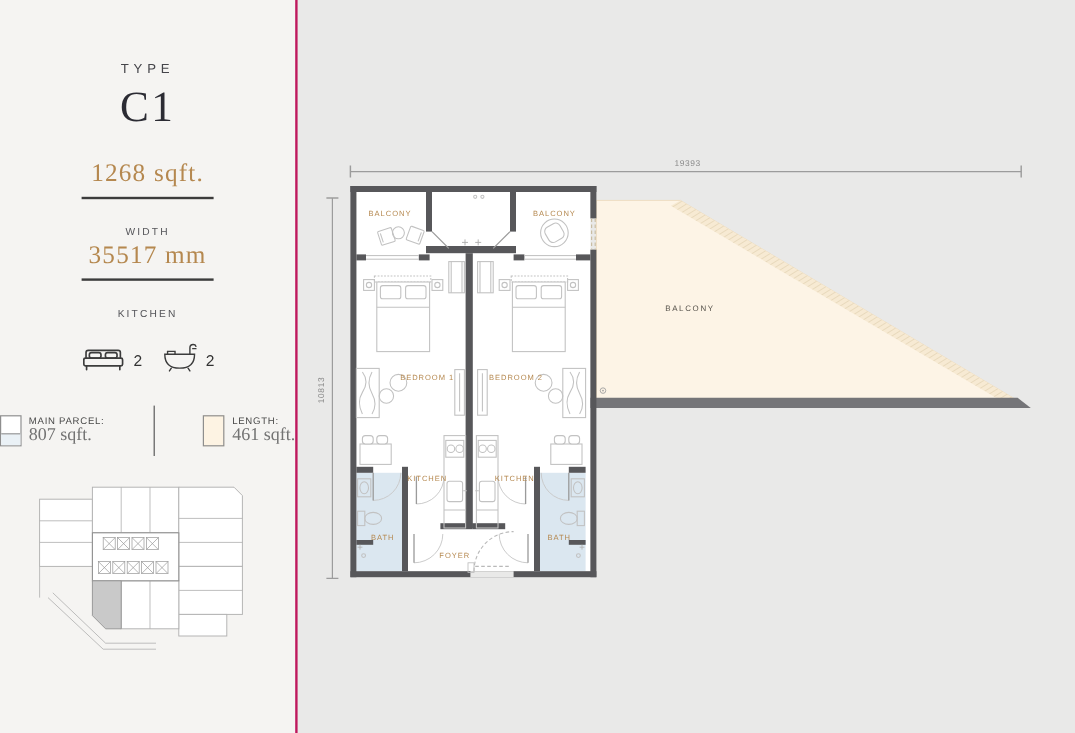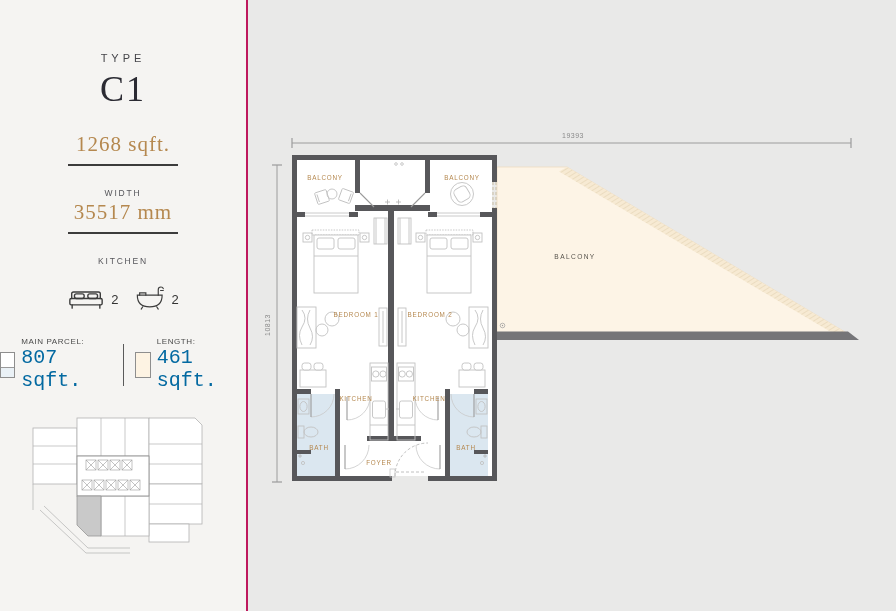--- a/index.html
+++ b/index.html
@@ -23,21 +23,21 @@
   .feature + .feature { margin-left:8px; }
   .feature-count { font-size:13px; color:#333; }
   .legend { margin-top:22px; display:flex; justify-content:space-between; align-items:center; }
   .legend-item { display:flex; align-items:center; gap:6px; }
   .legend-swatch { width:18px; height:26px; border:1px solid #8e8e8e; position:relative; background:#fff; }
   .legend-swatch .half { position:absolute; left:0; right:0; bottom:0; height:10px;
                          background:#eaf1f6; border-top:1px solid #9a9a9a; }
   .legend-swatch.cream { background:#fdf3e3; }
   .legend-text { text-align:left; }
   .legend-label { font-size:8px; letter-spacing:0.6px; color:#4a4a4a; }
-  .legend-value { font-family:Liberation Mono, monospace; font-size:20px; color:#0369a1; }
+  .legend-value { font-family:Liberation Serif, serif; font-size:15px; color:#737373; }
   .legend-divider { width:1px; height:42px; background:#5a5a5a; margin:0 12px; }
   .keyplan { margin-top:22px; }
 
   
   .plan-wrap { position:absolute; left:262px; top:118px; width:610px; height:390px; }
   svg text { font-family:"Liberation Sans","DejaVu Sans",sans-serif; }
   .rl { fill:#b5884f; font-size:6.3px; letter-spacing:0.8px; text-anchor:middle; }
   .rl-dark { fill:#56524b; font-size:6.6px; letter-spacing:1.4px; text-anchor:middle; }
   .dim { fill:#8a8a8a; font-size:7px; letter-spacing:0.5px; text-anchor:middle; }
   .wall { fill:#57575a; }

